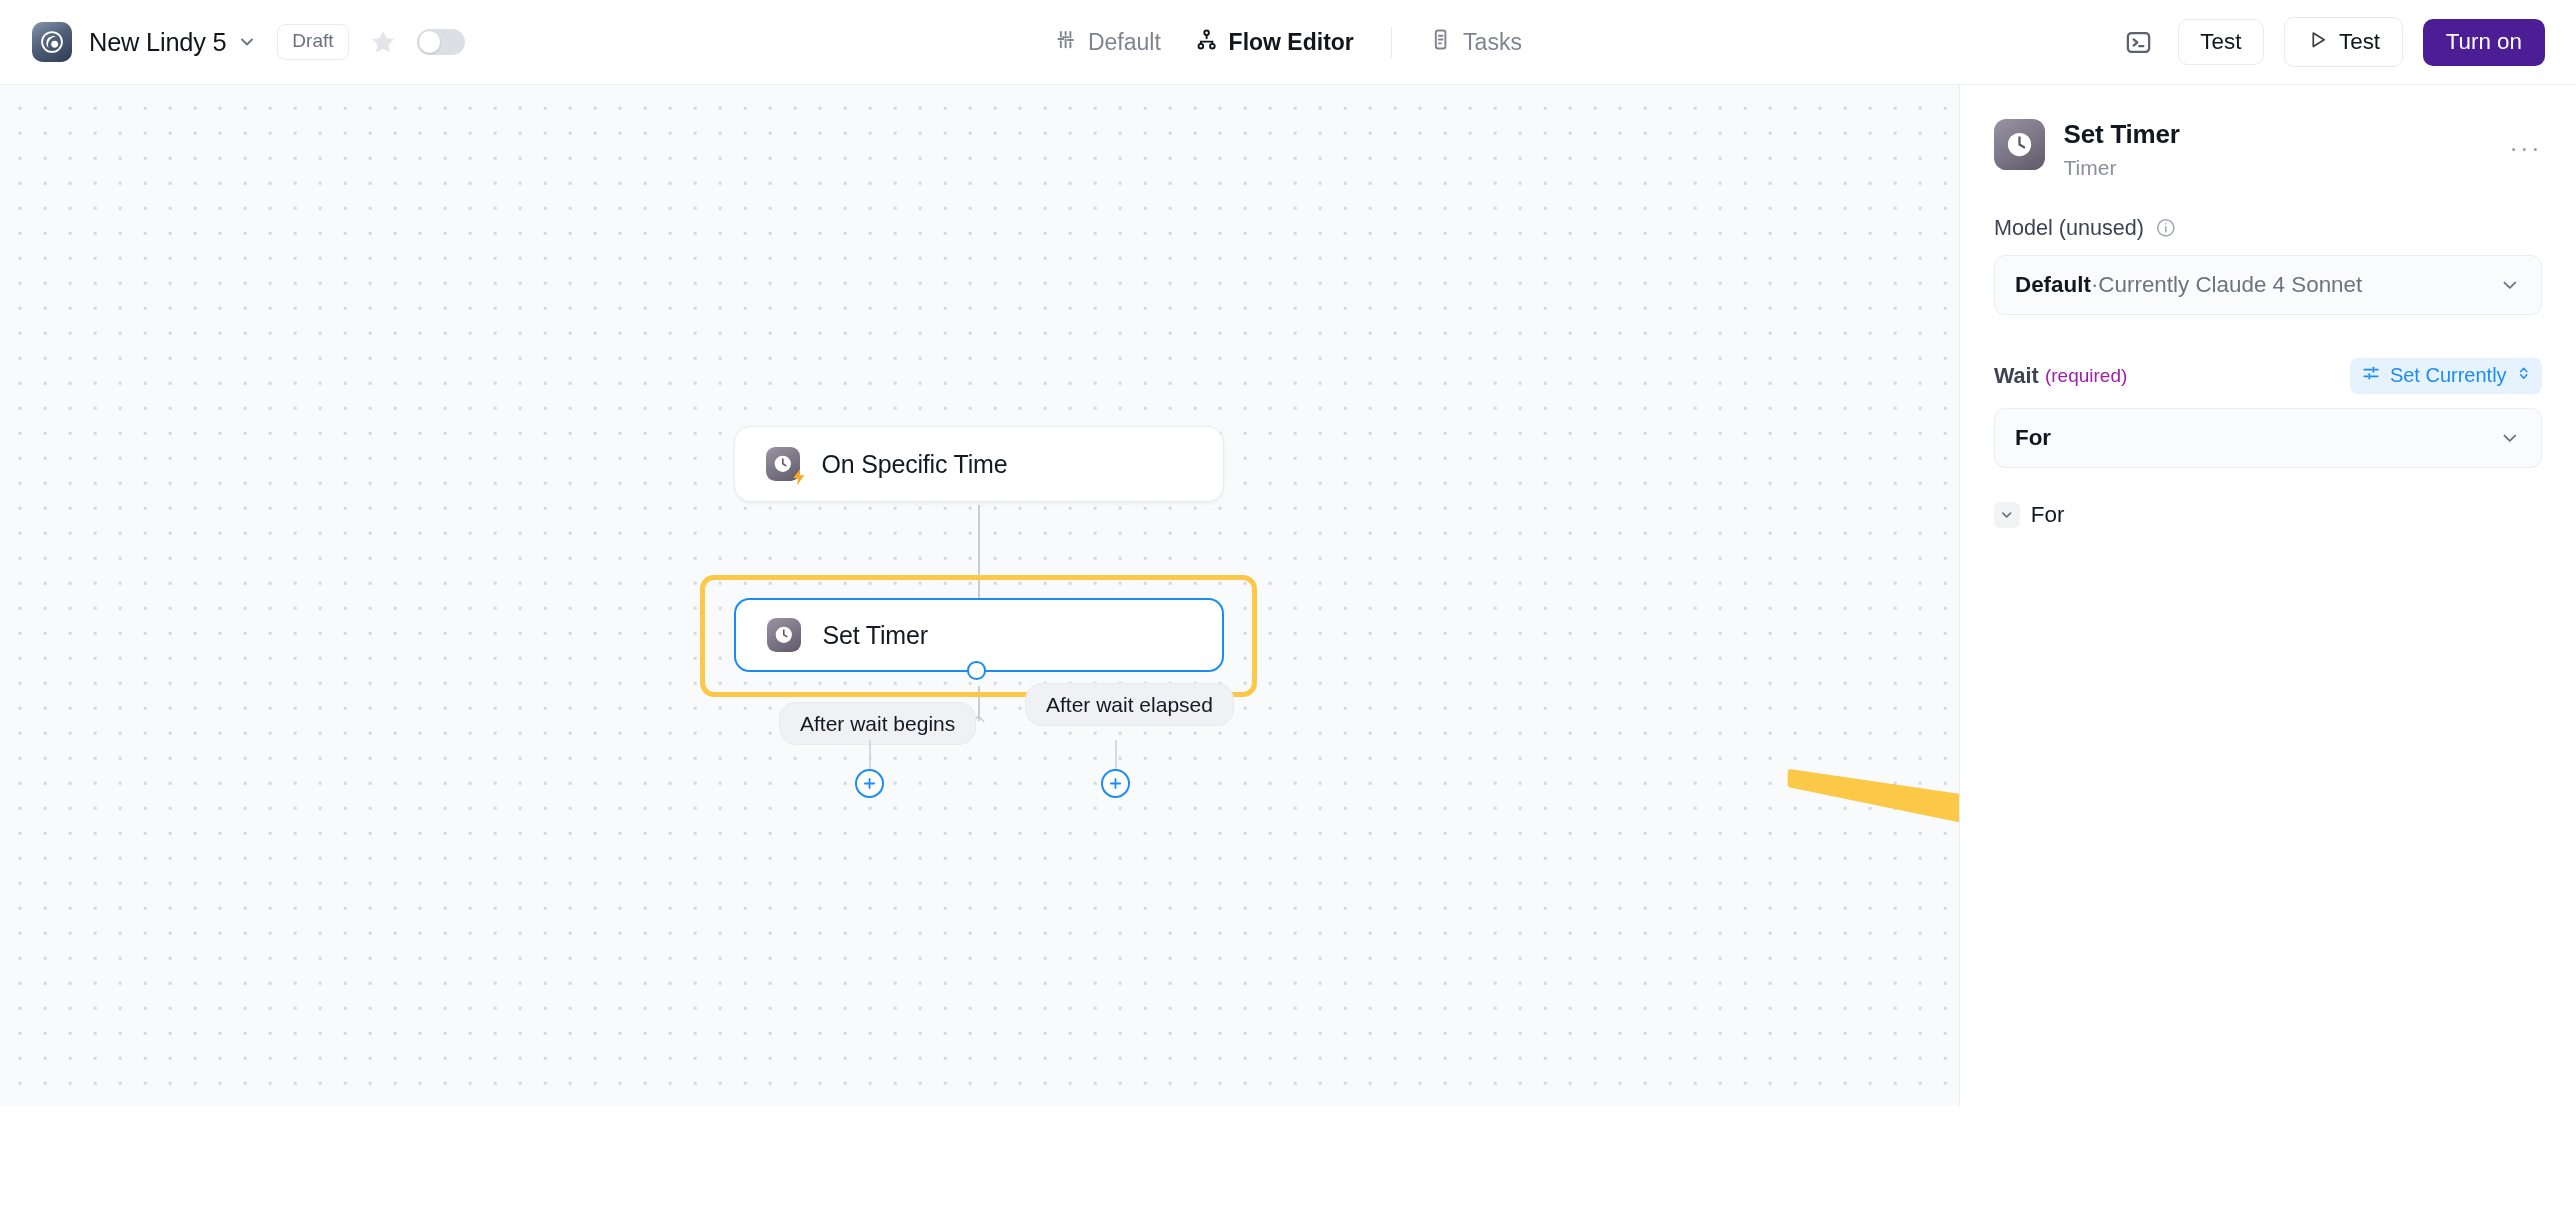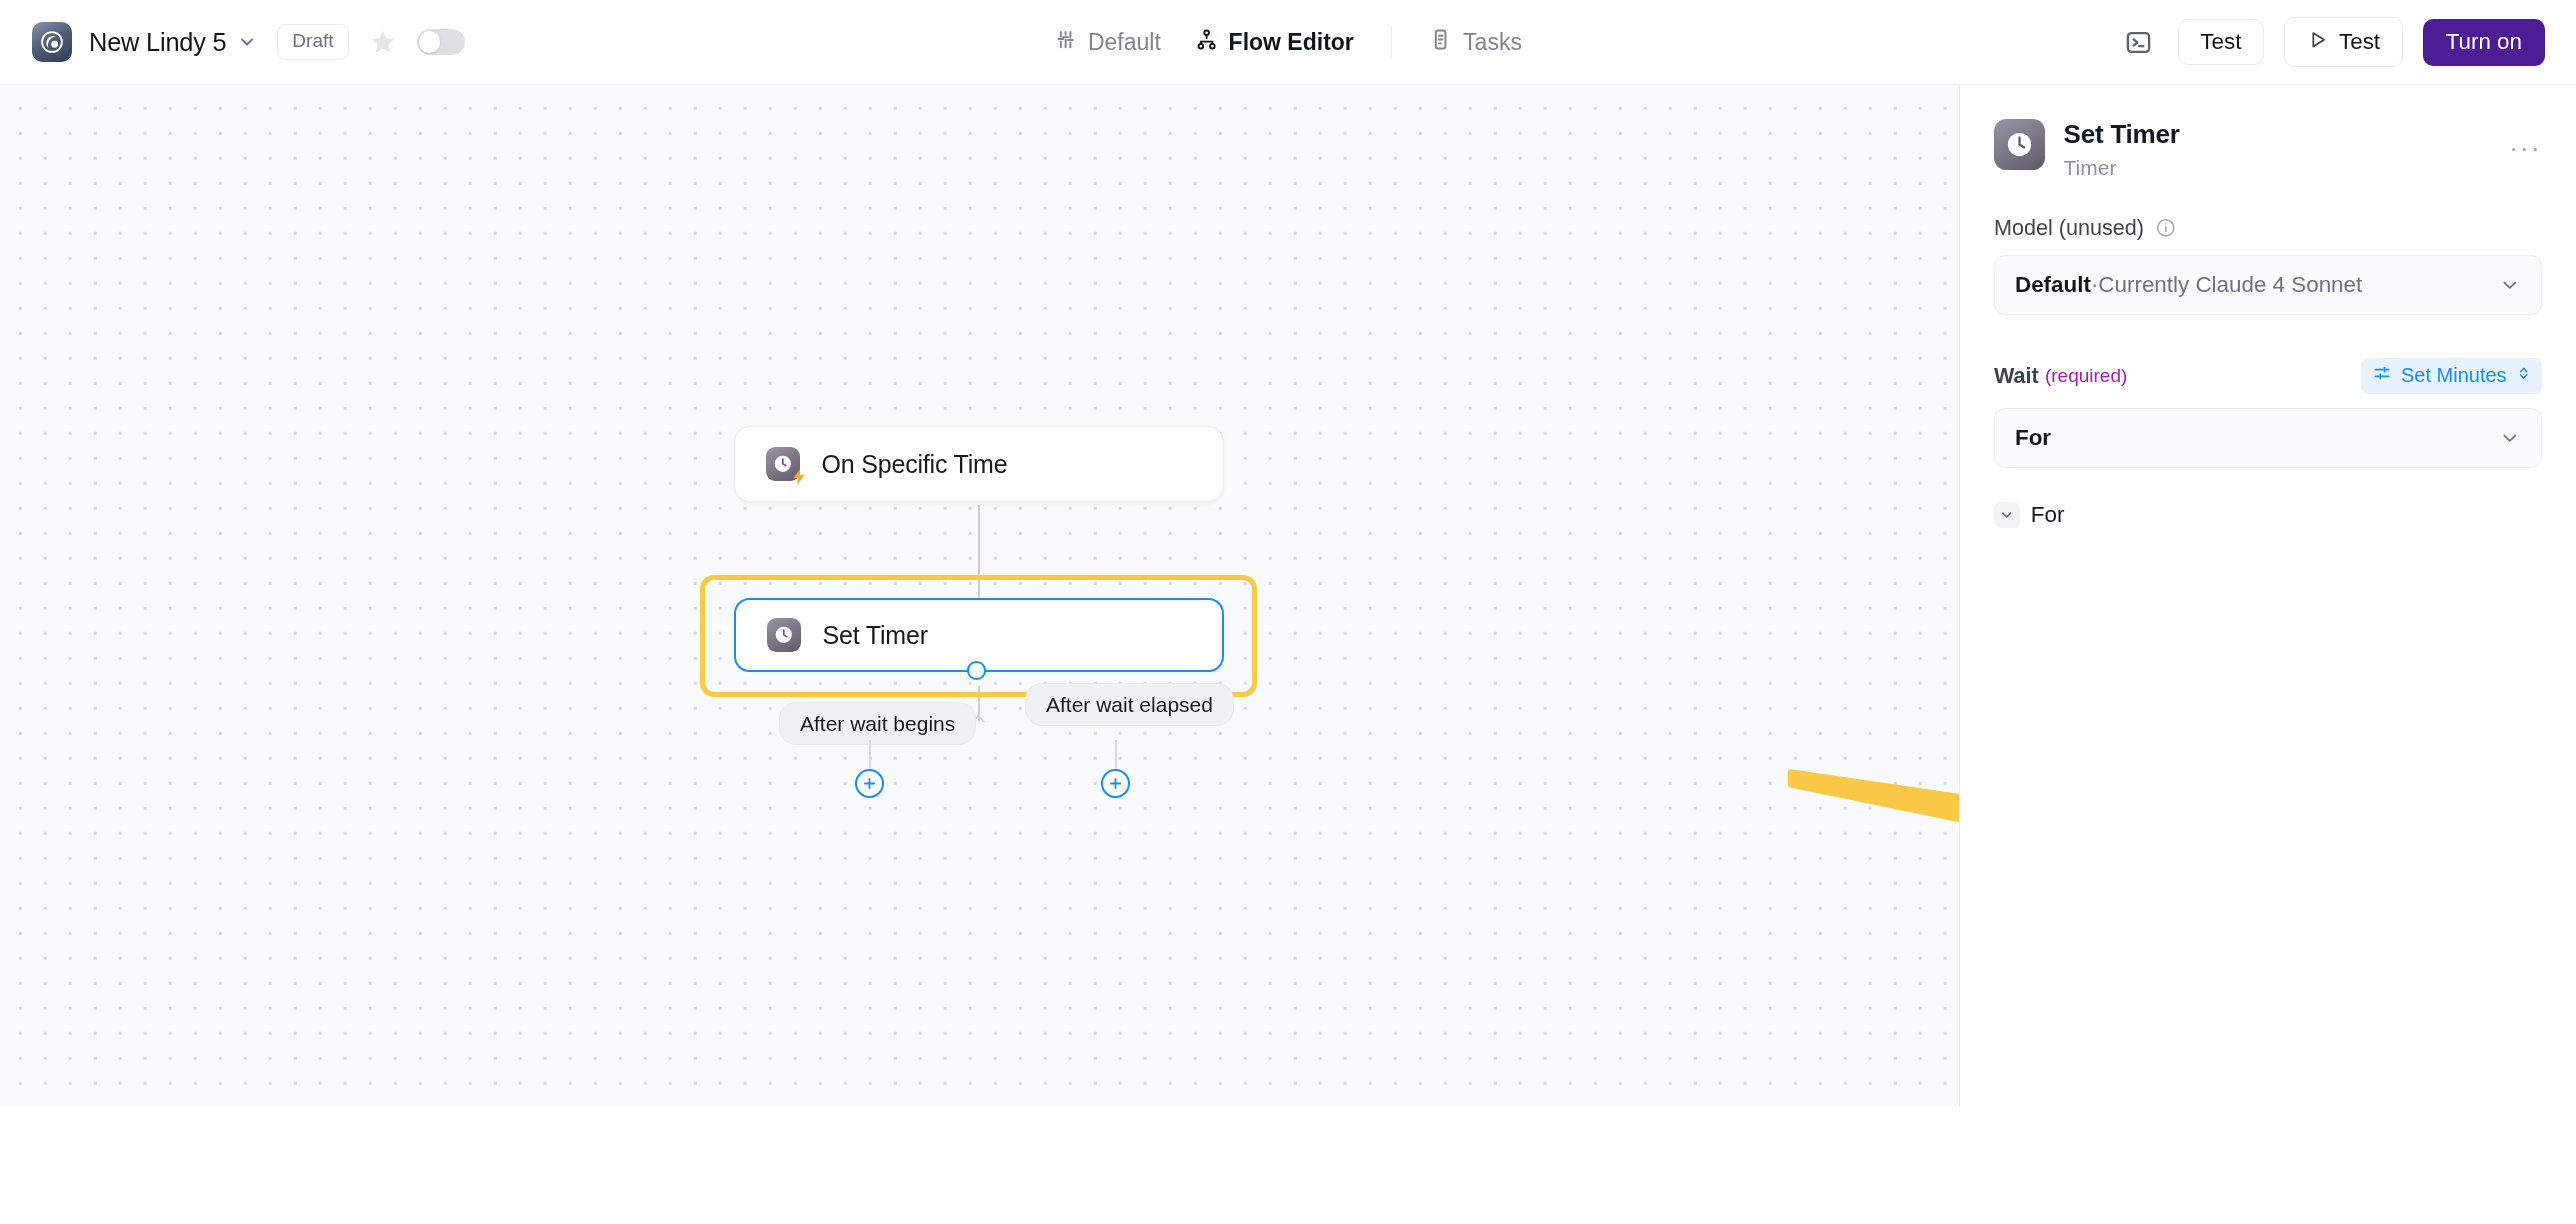--- a/index.html
+++ b/index.html
@@ -465,21 +465,21 @@
           <span>
             <svg width="20" height="20" viewBox="0 0 24 24" fill="none" stroke="#1a8cf5" stroke-width="2.2" stroke-linecap="round">
               <line x1="4" y1="8" x2="13" y2="8"></line>
                 <line x1="17" y1="8" x2="20" y2="8"></line>
               <line x1="4" y1="16" x2="8" y2="16"></line>
                 <line x1="12" y1="16" x2="20" y2="16"></line>
               <line x1="15" y1="5.5" x2="15" y2="10.5"></line>
                 <line x1="10" y1="13.5" x2="10" y2="18.5"></line>
             </svg>
           </span>
-          <span>Set Minutes</span>
+          <span>Set Currently</span>
           <span>
             <svg width="15.4" height="18.5" viewBox="0 0 16 24" fill="none" stroke="#1a8cf5" stroke-width="1.9" stroke-linecap="round" stroke-linejoin="round">
                 <polyline points="4,10 8,5.5 12,10"></polyline>
                 <polyline points="4,14 8,18.5 12,14"></polyline>
               </svg>
           </span>
         </span>
       </div>
       <div class="select-box">
         <span style="font-weight:700;">For</span>

